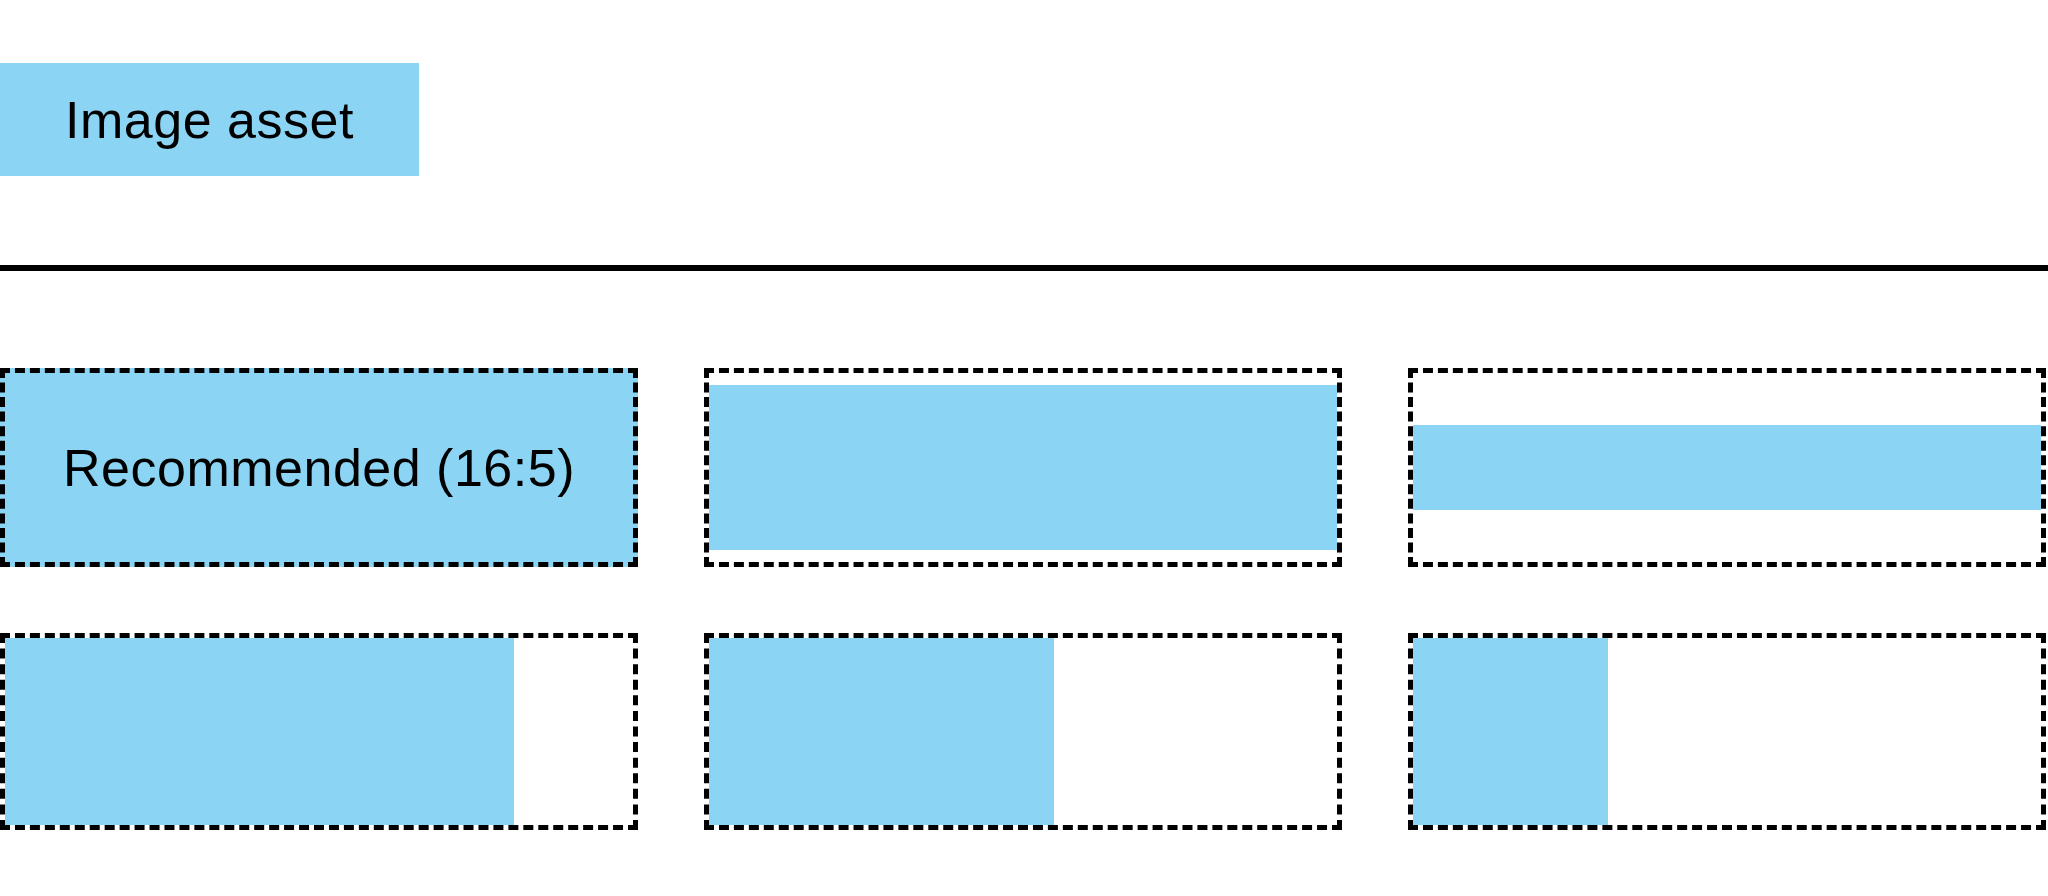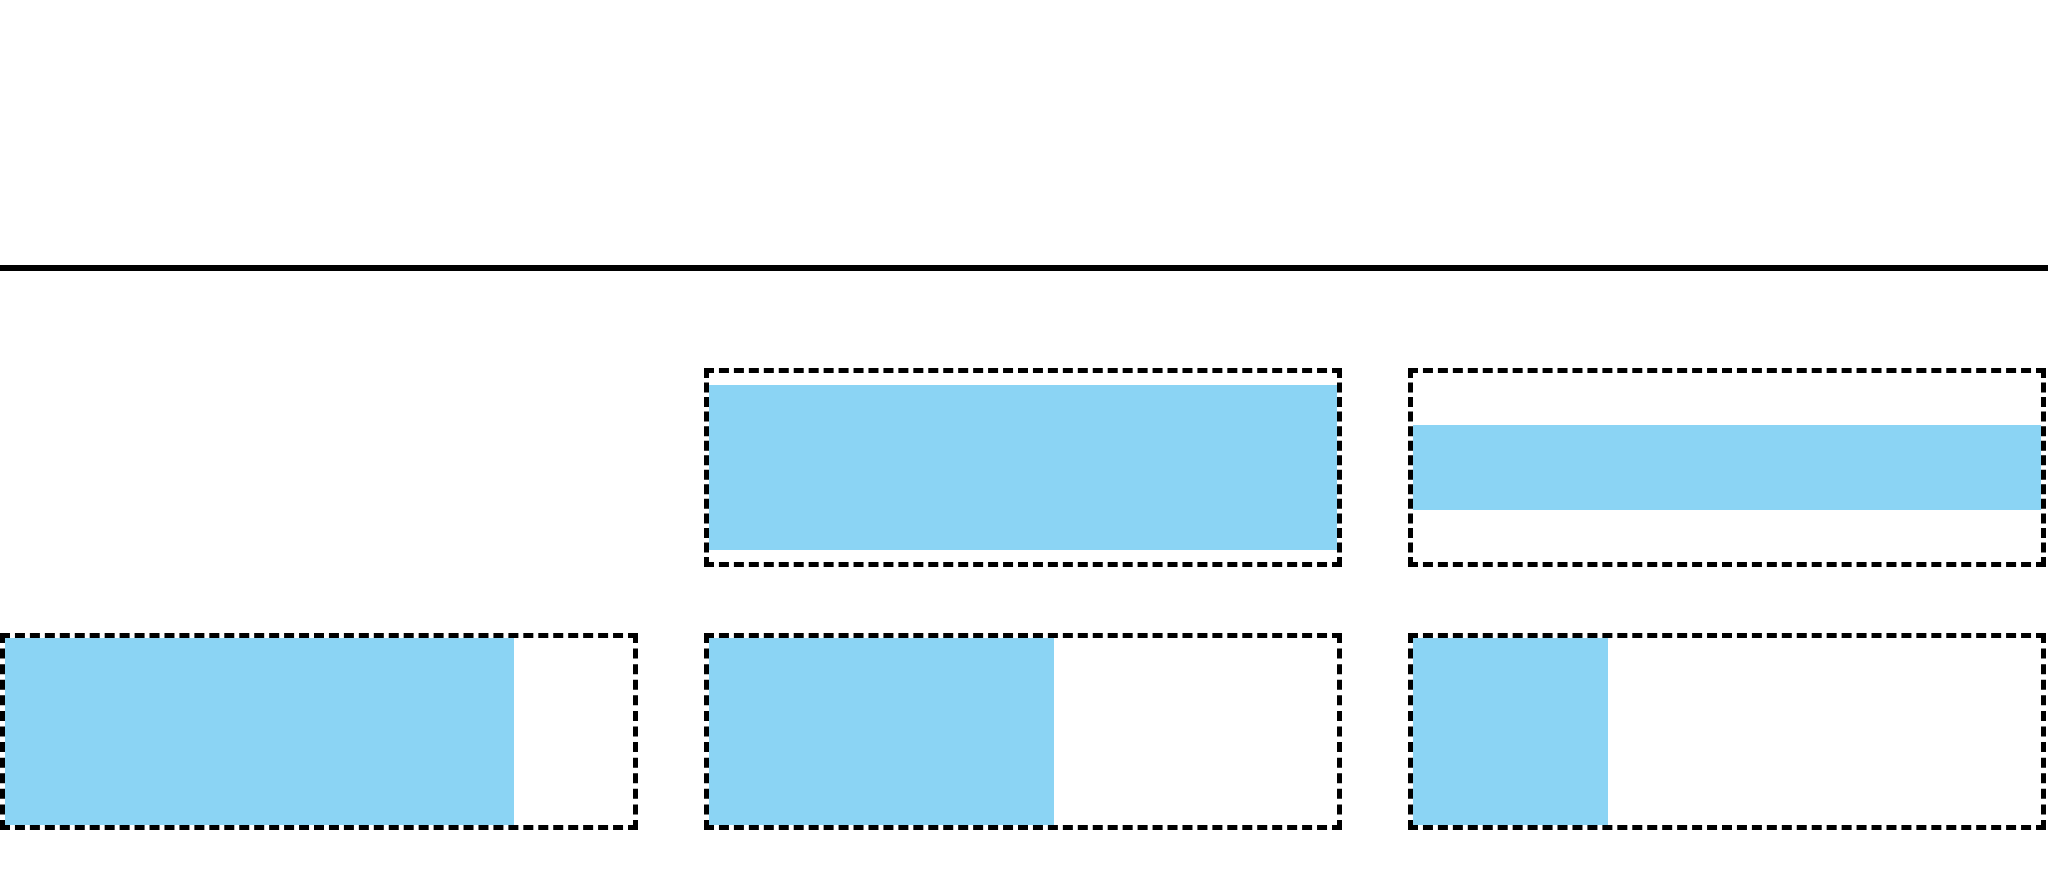--- a/index.html
+++ b/index.html
@@ -71,24 +71,32 @@
     display: flex;
     align-items: center;
     justify-content: center;
   }
 </style>
 </head>
 <body style="background-color: rgb(255, 255, 255);">
 
 <div class="stage">
 
+  <div class="legend-swatch" style="background-color: rgb(139, 212, 244);">
+    <span class="label">Image asset</span>
+  </div>
 
 
   <div class="divider" style="background-color: rgb(0, 0, 0);"></div>
 
+  <div class="demo-box row1 col1" style="background-color: rgb(139, 212, 244);">
+    <div class="fill" style="width: 100%; height: 100%; background-color: rgb(139, 212, 244);">
+      <span class="label">Recommended (16:5)</span>
+    </div>
+  </div>
 
   <div class="demo-box row1 col2">
     <div class="fill" style="width: 100%; height: 87%; background-color: rgb(139, 212, 244);"></div>
   </div>
 
   <div class="demo-box row1 col3">
     <div class="fill" style="width: 100%; height: 45%; background-color: rgb(139, 212, 244);"></div>
   </div>
 
   <div class="demo-box row2 col1">

